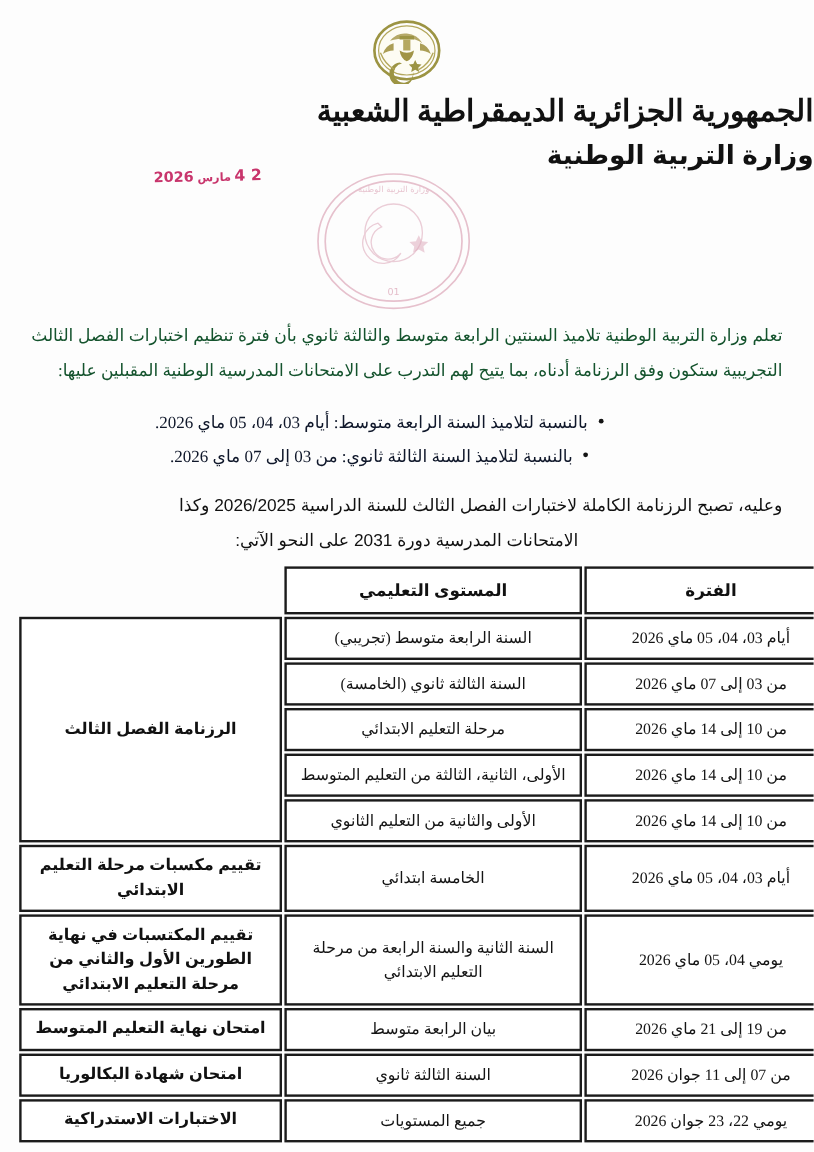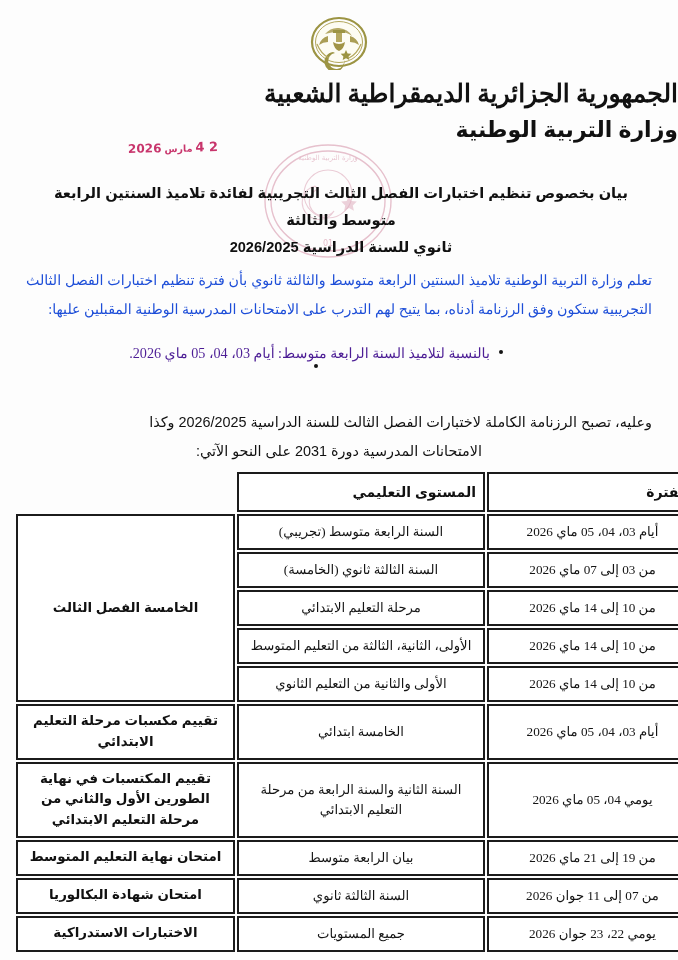--- a/index.html
+++ b/index.html
@@ -112,34 +112,34 @@
   .body-para {
     position: absolute;
     top: 266px;
     left: 26px;
     width: 626px;
     z-index: 3;
     font-family: "Liberation Serif", "DejaVu Serif", serif;
     font-size: 14.2px;
     line-height: 2.05;
     text-align: justify;
-    color: #1d4ed8;
+    color: #14532d;
   }
 
   
   .bullets {
     position: absolute;
     top: 340px;
     left: 26px;
     width: 580px;
     z-index: 3;
     font-family: "Liberation Serif", "DejaVu Serif", serif;
     font-size: 14.2px;
     line-height: 1.95;
-    color: #4c1d95;
+    color: #0f172a;
   }
   .bullet-row {
     display: flex;
     align-items: baseline;
     justify-content: center;
     gap: 9px;
   }
   .bullet-dot {
     width: 4px;
     height: 4px;
@@ -190,21 +190,21 @@
     color: #141414;
   }
   .col-period   { width: 193px; text-align: center; }
   .col-level    { width: 230px; text-align: center; }
   .col-category { width: 205px; }
 
   .sched-table th {
     font-family: "Liberation Sans", "DejaVu Sans", sans-serif;
     font-weight: 700;
     font-size: 14px;
-    text-align: right;
+    text-align: center;
     height: 26px;
     color: #111;
   }
   th.blank-head { border: none; background: transparent; }
 
   td.cat-cell {
     font-family: "Liberation Sans", "DejaVu Sans", sans-serif;
     font-weight: 700;
     font-size: 13.4px;
     text-align: center;
@@ -258,55 +258,52 @@
 
   <div class="date-stamp">
     <span class="d-num">2 4</span><span class="d-mon">مارس</span><span class="d-yr">2026</span>
   </div>
 
   <div class="heading-block">
     <div class="h-republic">الجمهورية الجزائرية الديمقراطية الشعبية</div>
     <div class="h-ministry">وزارة التربية الوطنية</div>
   </div>
 
-  <div class="notice-title">
-    <div>بيان بخصوص تنظيم اختبارات الفصل الثالث التجريبية لفائدة تلاميذ السنتين الرابعة متوسط والثالثة</div>
-    <div>ثانوي للسنة الدراسية 2026/2025</div>
-  </div>
 
   <div class="body-para">تعلم وزارة التربية الوطنية تلاميذ السنتين الرابعة متوسط والثالثة ثانوي بأن فترة تنظيم اختبارات الفصل الثالث التجريبية ستكون وفق الرزنامة أدناه، بما يتيح لهم التدرب على الامتحانات المدرسية الوطنية المقبلين عليها:</div>
 
   <div class="bullets">
     <div class="bullet-row">
       <span class="bullet-dot"></span>
       <span>بالنسبة لتلاميذ السنة الرابعة متوسط: أيام 03، 04، 05 ماي 2026.</span>
     </div>
     <div class="bullet-row">
       <span class="bullet-dot"></span>
+      <span>بالنسبة لتلاميذ السنة الثالثة ثانوي: من 03 إلى 07 ماي 2026.</span>
     </div>
   </div>
 
   <div class="closing-para">
     <span>وعليه، تصبح الرزنامة الكاملة لاختبارات الفصل الثالث للسنة الدراسية 2026/2025 وكذا</span>
     <span class="l2">الامتحانات المدرسية دورة 2031 على النحو الآتي:</span>
   </div>
 
   <table class="sched-table">
     <thead>
       <tr>
         <th class="col-period">الفترة</th>
         <th class="col-level">المستوى التعليمي</th>
         <th class="col-category blank-head"></th>
       </tr>
     </thead>
     <tbody id="sched-body">
         <tr class="body-row">
           <td class="col-period period-cell">أيام 03، 04، 05 ماي 2026</td>
           <td class="col-level level-cell">السنة الرابعة متوسط (تجريبي)</td>
-          <td class="col-category cat-cell" rowspan="5">الخامسة الفصل الثالث</td>
+          <td class="col-category cat-cell" rowspan="5">الرزنامة الفصل الثالث</td>
         </tr>
         <tr class="body-row">
           <td class="col-period period-cell">من 03 إلى 07 ماي 2026</td>
           <td class="col-level level-cell">السنة الثالثة ثانوي (الخامسة)</td>
         </tr>
         <tr class="body-row">
           <td class="col-period period-cell">من 10 إلى 14 ماي 2026</td>
           <td class="col-level level-cell">مرحلة التعليم الابتدائي</td>
         </tr>
         <tr class="body-row">

